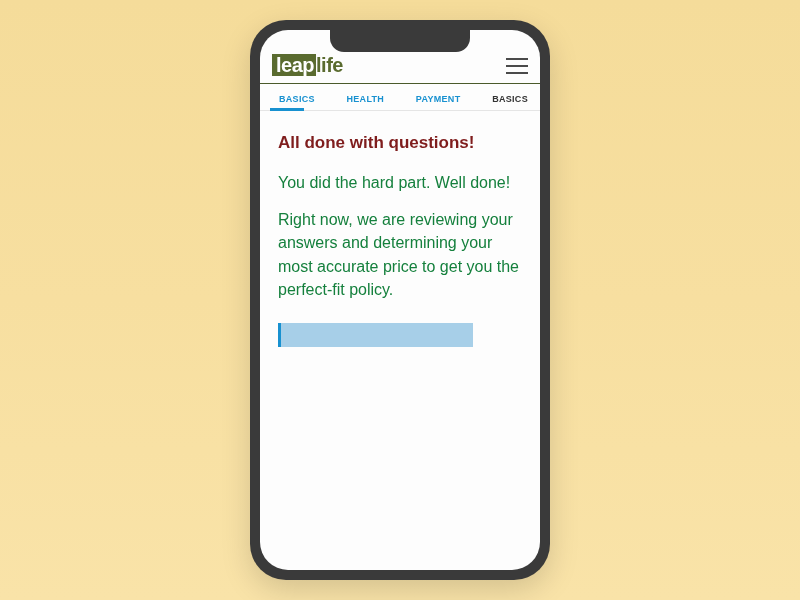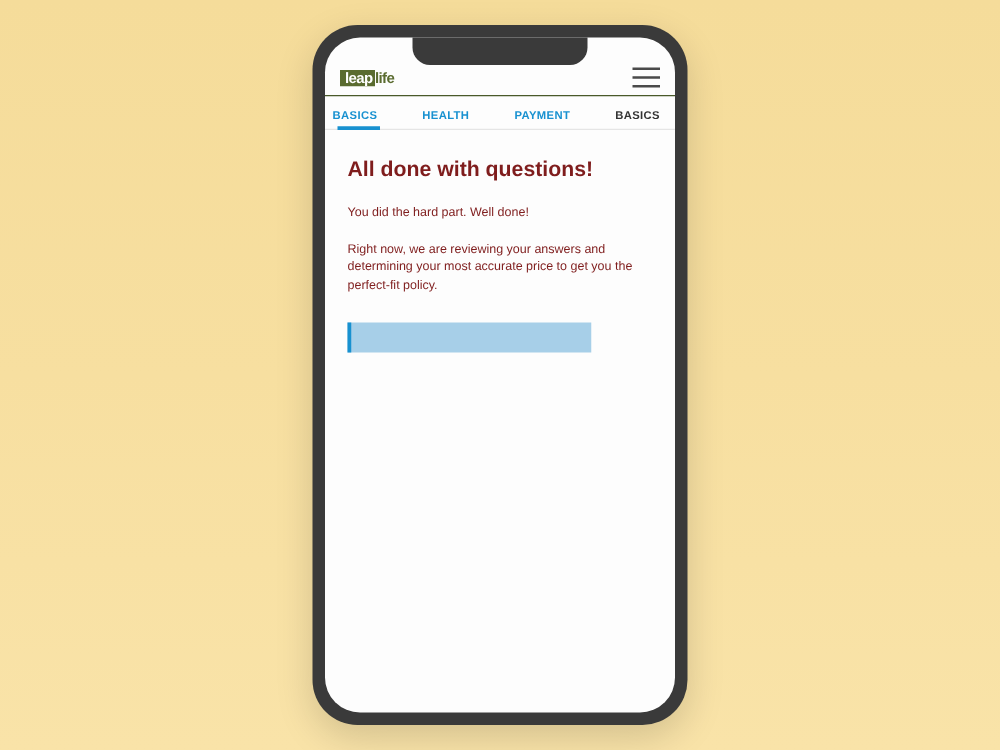--- a/index.html
+++ b/index.html
@@ -47,21 +47,21 @@
   .header {
     display: flex;
     align-items: center;
     justify-content: space-between;
     padding: 24px 12px 6px 12px;
     border-bottom: 1px solid #4a5a2a;
   }
   .logo {
     display: flex;
     align-items: baseline;
-    font-size: 12px;
+    font-size: 20px;
     font-weight: 600;
     letter-spacing: -0.5px;
   }
   .logo-leap {
     background: #5a6b2f;
     color: #fff;
     padding: 0 2px 0 4px;
     line-height: 1.1;
   }
   .logo-life {
@@ -78,21 +78,21 @@
   }
   .hamburger span {
     display: block;
     height: 2px;
     background: #4a4a4a;
     width: 100%;
   }
   .tabs {
     display: flex;
     justify-content: space-between;
-    padding: 6px 10px 0 4px;
+    padding: 6px 10px 0 17px;
     font-size: 9px;
     font-weight: 700;
     letter-spacing: 0.3px;
     border-bottom: 1px solid #e5e5e5;
     position: relative;
   }
   .tab {
     padding: 4px 2px 6px 2px;
     color: #1891d0;
     cursor: pointer;
@@ -112,24 +112,24 @@
     padding: 22px 18px 0 18px;
     color: #222;
   }
   .title {
     font-size: 17px;
     font-weight: 700;
     margin-bottom: 18px;
     color: #7f1d1d;
   }
   .para {
-    font-size: 10px;
+    font-size: 16px;
     line-height: 1.45;
     margin-bottom: 14px;
-    color: #7f1d1d;
+    color: #15803d;
   }
   .progress-wrap {
     margin-top: 22px;
     width: 100%;
     height: 24px;
     position: relative;
   }
   .progress-bar {
     position: absolute;
     left: 0;

